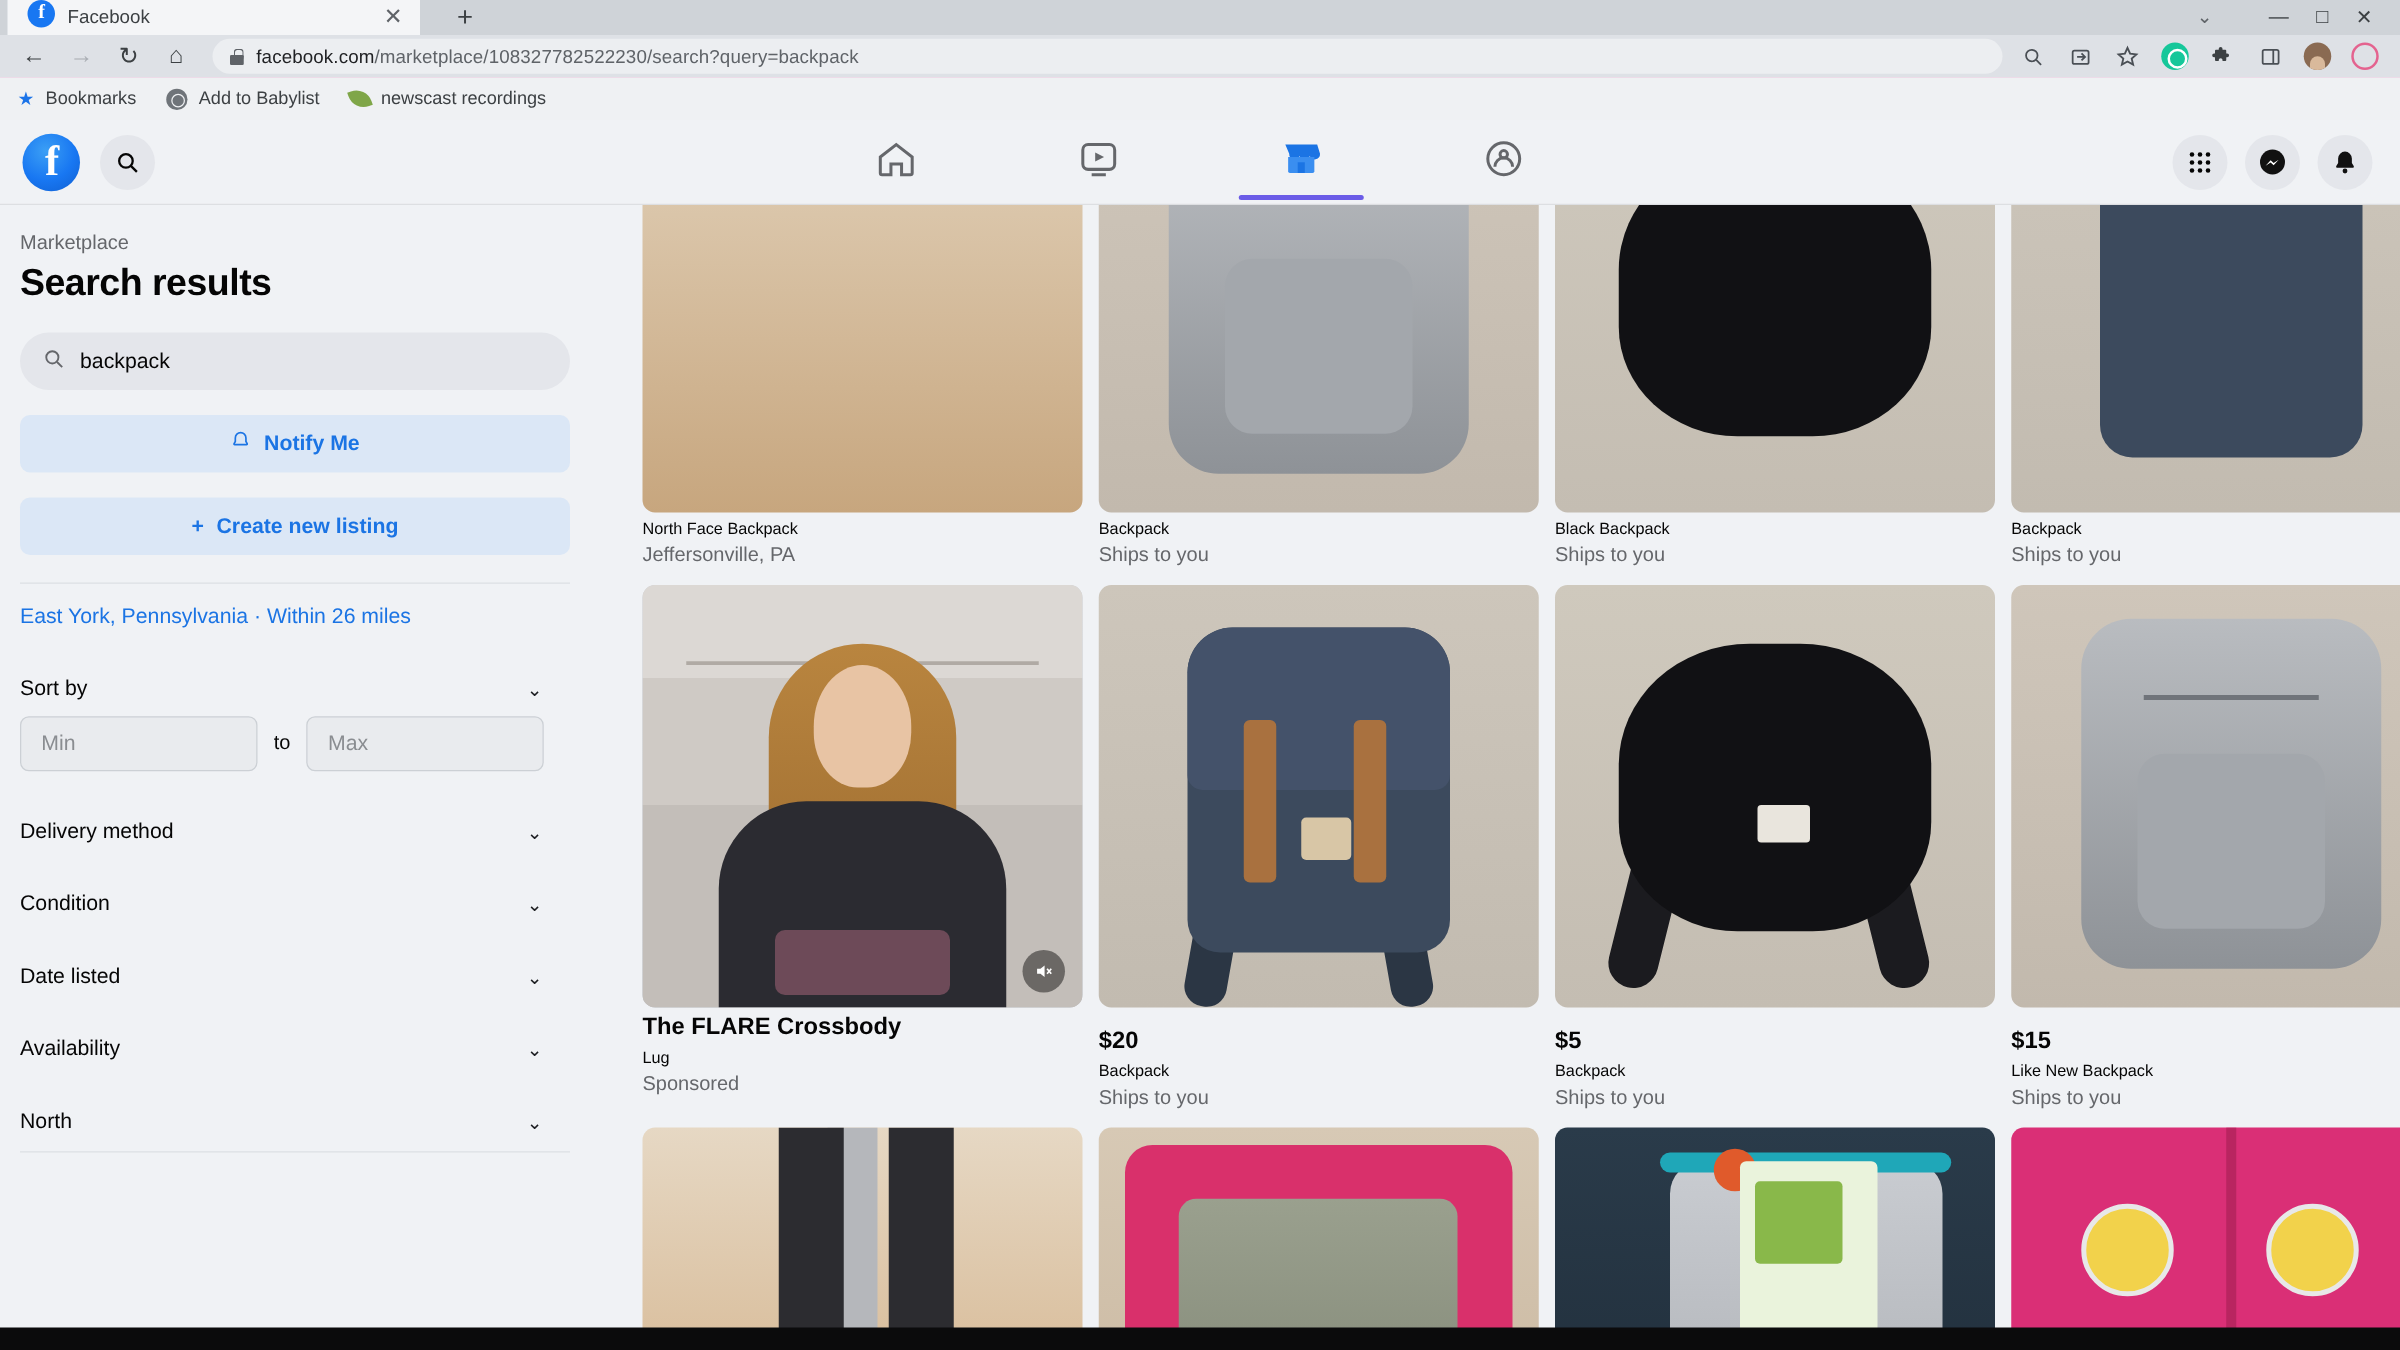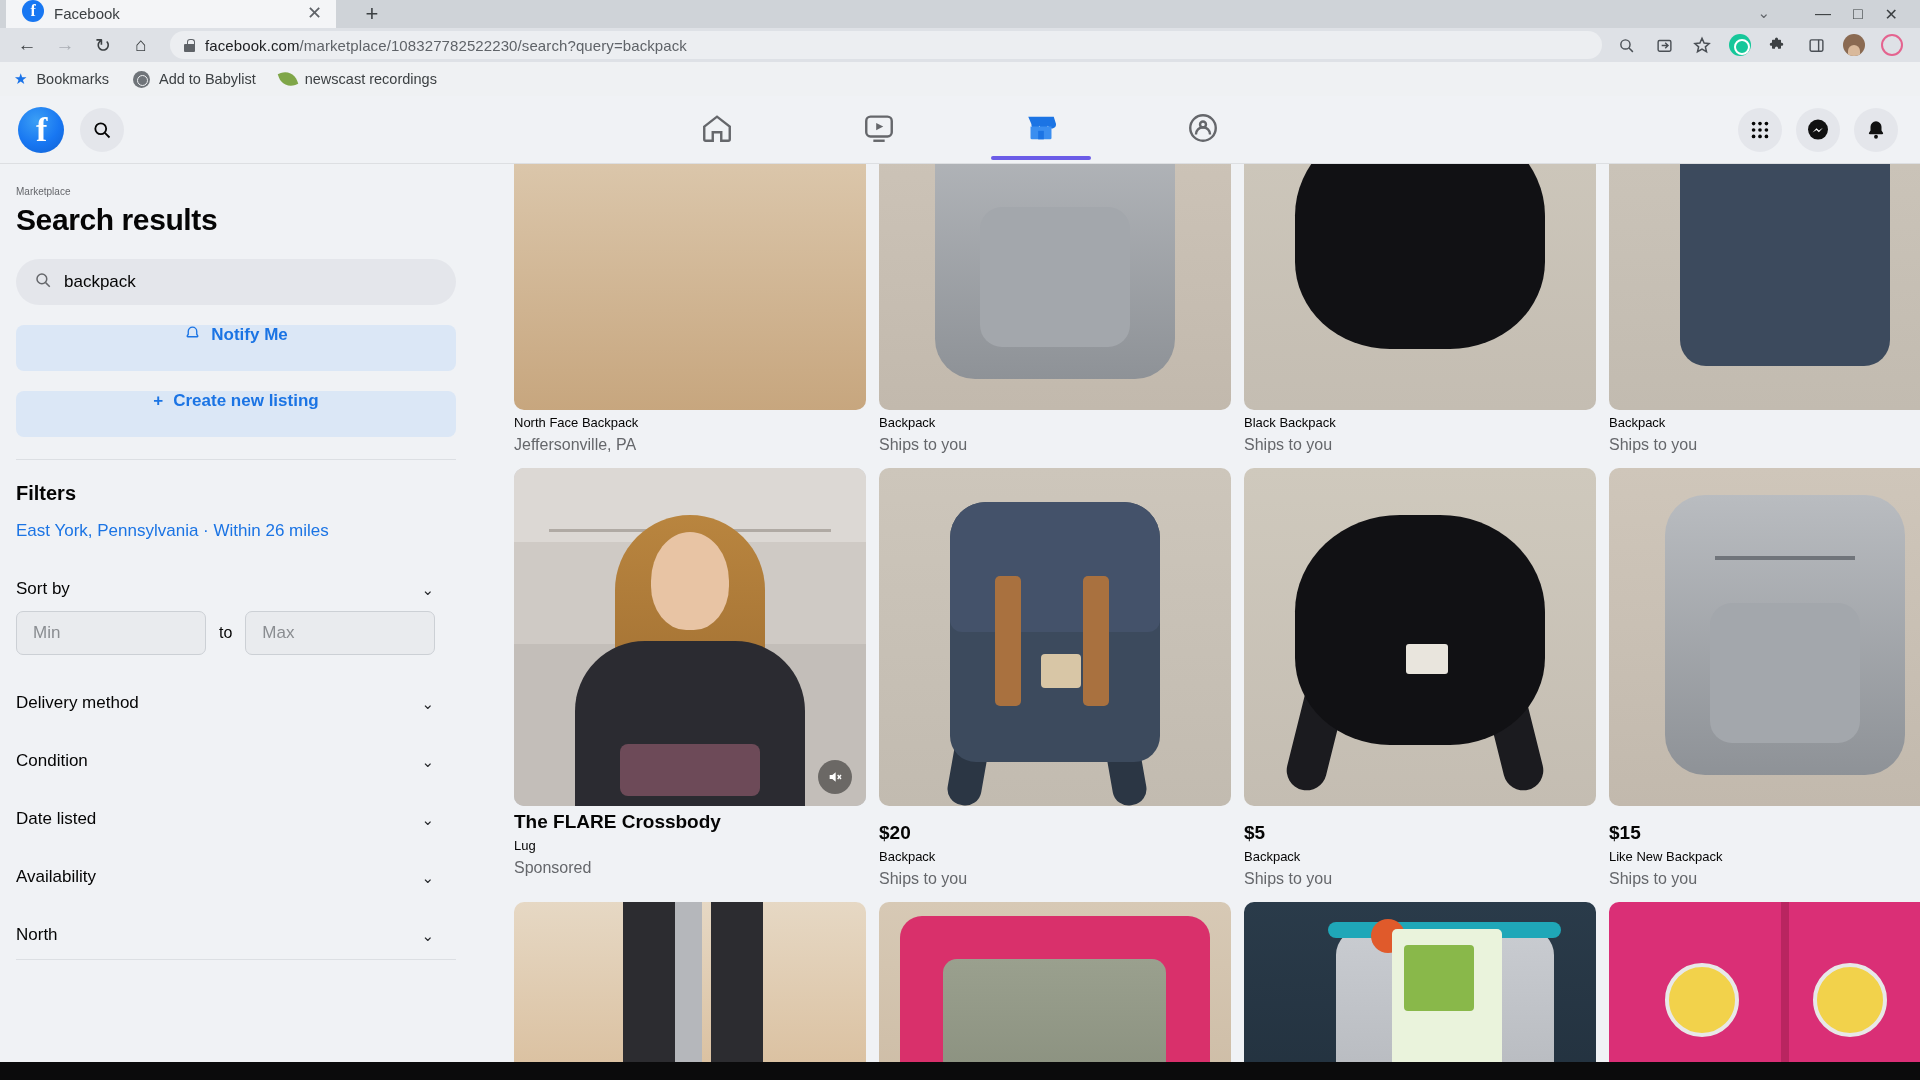--- a/index.html
+++ b/index.html
@@ -119,30 +119,30 @@
   .fb-circbtn {
     width: 44px; height: 44px; border-radius: 50%; background: #e4e6eb;
     display: flex; align-items: center; justify-content: center; color: #050505;
   }
 
   
   .sidebar {
     position: absolute; top: 164px; left: 0; width: 472px; height: 916px;
     background: #f0f2f5; padding: 0 16px; overflow: hidden;
   }
-  .mp-label { font-size: 10px; color: #65676b; margin-top: 22px; }
+  .mp-label { font-size: 16px; color: #65676b; margin-top: 22px; }
   .mp-title { font-size: 30px; font-weight: 700; color: #050505; margin-top: 6px; letter-spacing: -.4px; }
   .mp-search {
     margin-top: 22px; height: 46px; background: #e4e6eb; border-radius: 23px;
     display: flex; align-items: center; padding: 0 18px; gap: 12px;
   }
   .mp-search-val { font-size: 17px; color: #050505; }
   .mp-btn {
     margin-top: 20px; height: 46px; background: #dbe7f6; border-radius: 8px;
-    display: flex; align-items: flex-start; justify-content: center; gap: 10px;
+    display: flex; align-items: center; justify-content: center; gap: 10px;
     color: #1b74e4; font-size: 17px; font-weight: 600;
   }
   .mp-divider { margin-top: 22px; border-top: 1px solid #dcdfe3; }
   .filters-h { font-size: 20px; font-weight: 700; color: #050505; margin-top: 22px; }
   .loc-line { margin-top: 16px; font-size: 17px; color: #1b74e4; }
   .frow {
     height: 58px; display: flex; align-items: flex-end; justify-content: space-between;
     font-size: 17px; color: #050505; font-weight: 400;
   }
   .chev { color: #1c1e21; font-size: 15px; padding-right: 22px; }
@@ -479,21 +479,20 @@
       <span>Notify Me</span>
     </div>
 
     <div class="mp-btn">
       <span>+</span>
       <span>Create new listing</span>
     </div>
 
     <div class="mp-divider"></div>
 
-    <div class="filters-h">Filters</div>
     <div class="loc-line">East York, Pennsylvania · Within 26 miles</div>
 
     <div class="frow">
       <span>Sort by</span>
       <span class="chev">⌄</span>
     </div>
 
     <div class="price-row">
       <div class="price-in">Min</div>
       <div class="to-lbl">to</div>

